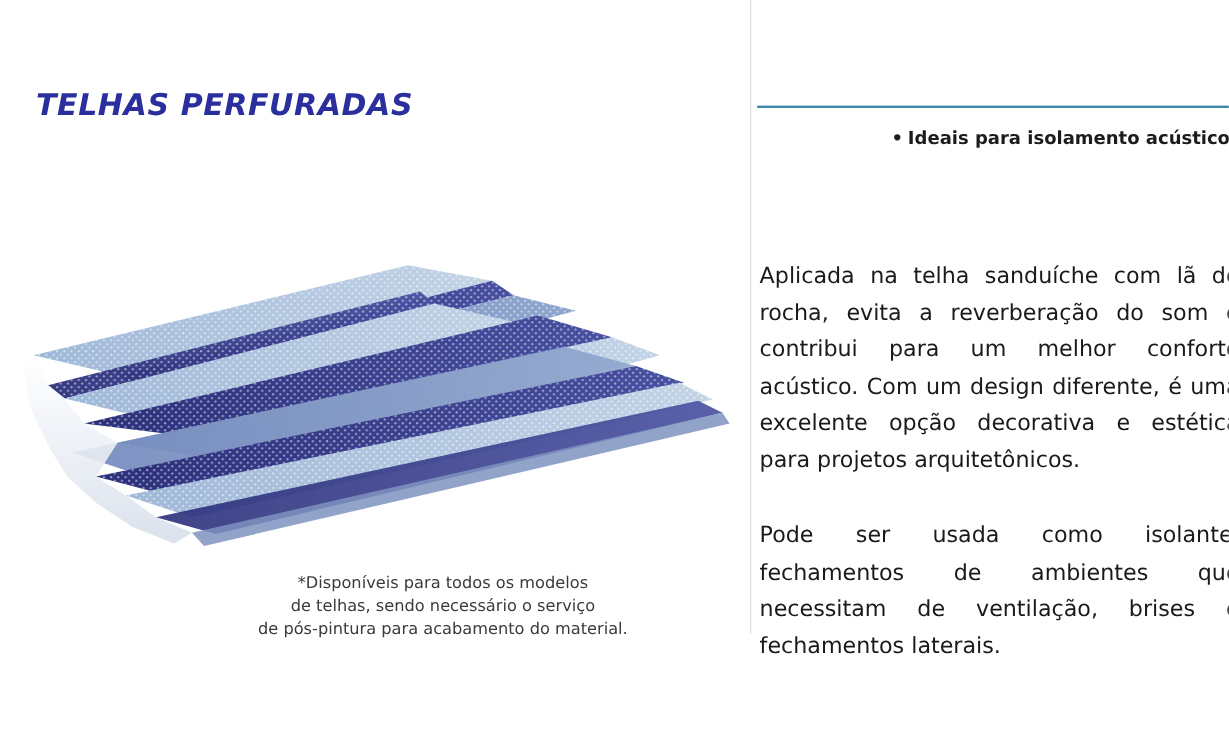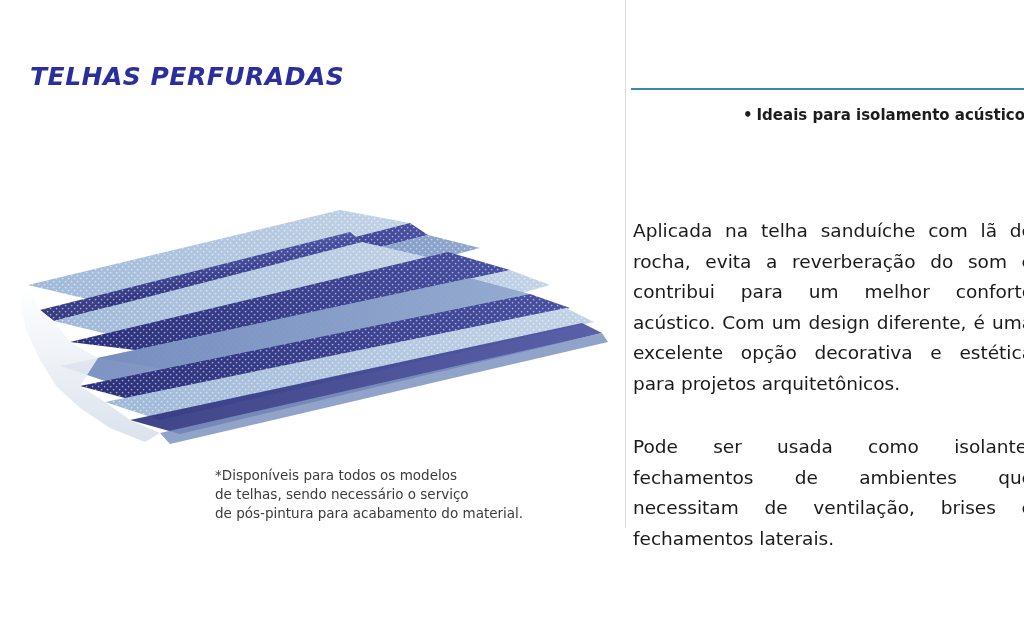--- a/index.html
+++ b/index.html
@@ -12,21 +12,21 @@
     height: 626px;
     position: relative;
     overflow: hidden;
     font-family: "DejaVu Sans", sans-serif;
   }
 
   
   .left-col {
     position: absolute;
     left: 0;
-    top: 0;
+    top: 11px;
     width: 625px;
     height: 544px;
     background: #ffffff;
     padding-left: 37px;
   }
 
   .page-title {
     position: absolute;
     left: 30px;
     top: 62px;
@@ -55,20 +55,21 @@
   
   .footnote {
     position: absolute;
     left: 215px;
     top: 466px;
     font-size: 13.5px;
     line-height: 19px;
     color: #3b3b3b;
     white-space: pre-line;
     font-family: "DejaVu Sans", sans-serif;
+    text-align: center;
   }
 
   
   .right-col {
     position: absolute;
     left: 625px;
     top: 0;
     width: 399px;
     height: 528px;
     background: #ffffff;

